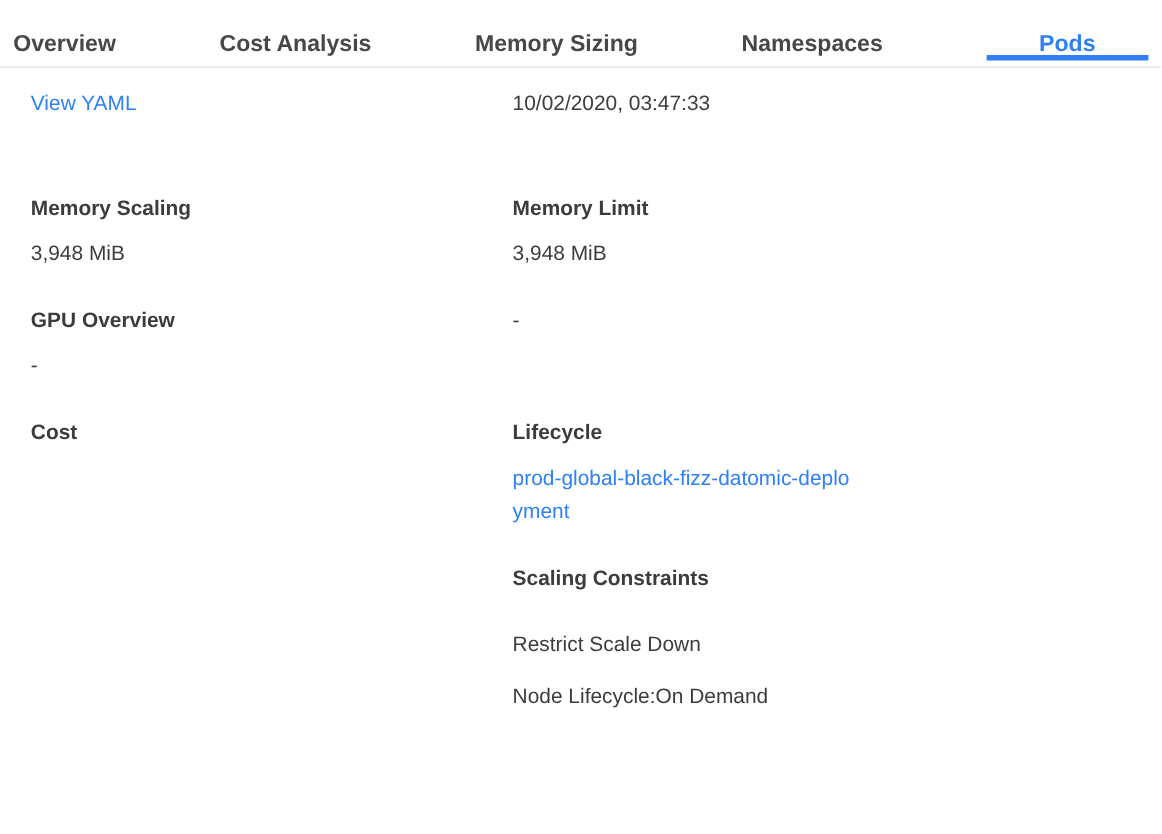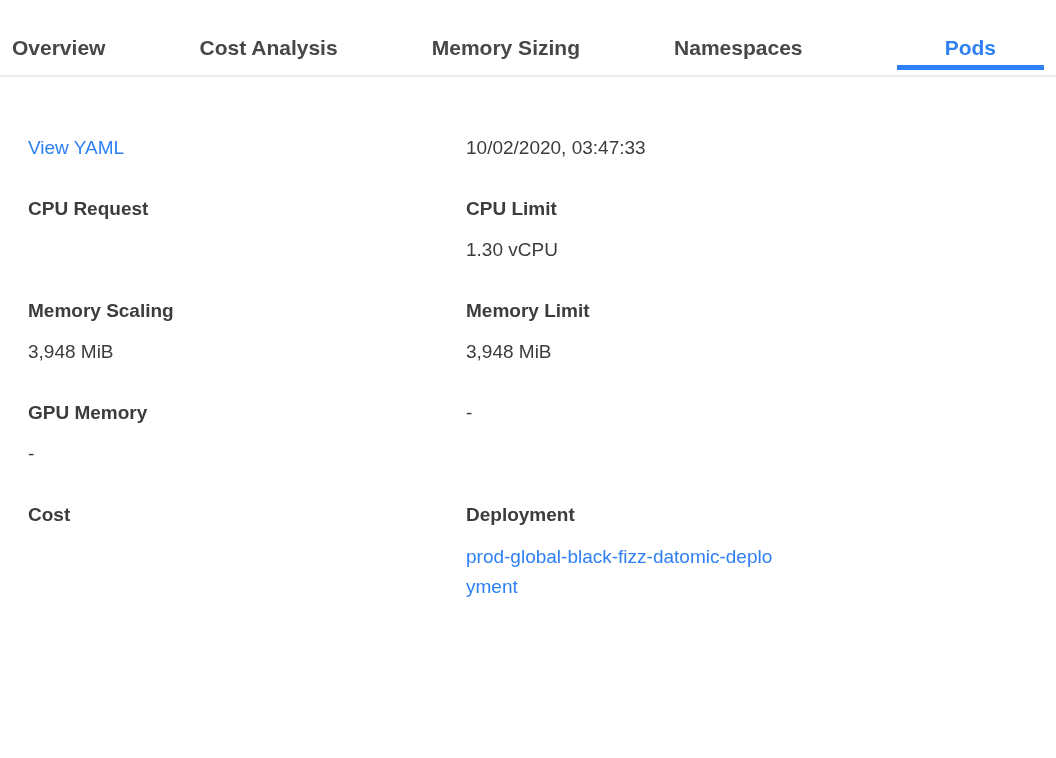--- a/index.html
+++ b/index.html
@@ -11,34 +11,34 @@
   *{box-sizing:border-box;}
   html,body{margin:0;padding:0;}
   body{
     width:1056px;height:758px;background:#ffffff;
     font-family:"Liberation Sans",sans-serif;
     color:var(--text);font-size:19px;overflow:hidden;
   }
   
   .tabbar{
     display:flex;justify-content:space-between;align-items:stretch;
-    height:77px;padding:0 12px;border-bottom:2px solid var(--divider);
+    height:62px;padding:0 12px;border-bottom:2px solid var(--divider);
   }
   .tab{
     background:none;border:none;cursor:pointer;
     font-family:inherit;font-size:21px;font-weight:600;color:var(--tab-text);
     padding:20px 0 0;position:relative;white-space:nowrap;
   }
   .tab.active{color:var(--accent);padding-left:48px;padding-right:48px;text-align:right;}
   .tab.active::after{
     content:"";position:absolute;left:0;right:0;bottom:5px;height:5px;
     background:var(--accent);
   }
   
-  .content{padding:19px 28px 0;margin-top:38px;}
+  .content{padding:19px 28px 0;}
   .row{
     display:grid;grid-template-columns:438px auto;
     align-items:start;margin-bottom:34px;
   }
   .label{font-weight:700;line-height:27px;margin-bottom:14px;}
   .value{line-height:27px;}
   .timestamp{line-height:27px;}
   a.link{color:var(--accent);text-decoration:none;cursor:pointer;}
   .inline-link{line-height:27px;display:inline-block;}
   .wrap-link{display:block;line-height:30px;word-break:break-all;}
@@ -64,54 +64,54 @@
 
   <div class="row">
     <div>
       <a class="link inline-link">View YAML</a>
     </div>
     <div class="timestamp">10/02/2020, 03:47:33</div>
   </div>
 
   <div class="row">
     <div class="field">
-      <div class="label">CPU Request</div>
-    </div>
-    <div class="field">
-      <div class="label">CPU Limit</div>
-      <div class="value">1.30 vCPU</div>
     </div>
   </div>
 
   <div class="row">
     <div class="field">
       <div class="label">Memory Scaling</div>
       <div class="value">3,948 MiB</div>
     </div>
     <div class="field">
       <div class="label">Memory Limit</div>
       <div class="value">3,948 MiB</div>
     </div>
   </div>
 
   <div class="row">
     <div class="field">
-      <div class="label">GPU Memory</div>
+      <div class="label">GPU Overview</div>
       <div class="value">-</div>
     </div>
     <div class="field">
       <div class="value">-</div>
     </div>
   </div>
 
   <div class="row">
     <div class="field">
       <div class="label">Cost</div>
     </div>
     <div>
       <div class="field">
-        <div class="label">Deployment</div>
+        <div class="label">Lifecycle</div>
         <a class="link wrap-link deploy-link">prod-global-black-fizz-datomic-deployment</a>
+      </div>
+      <div class="field scaling">
+        <div class="label">Scaling Constraints</div>
+        <div class="scaling-item">Restrict Scale Down</div>
+        <div class="scaling-item">Node Lifecycle:On Demand</div>
       </div>
     </div>
   </div>
 
 </main>
 
 </body></html>

